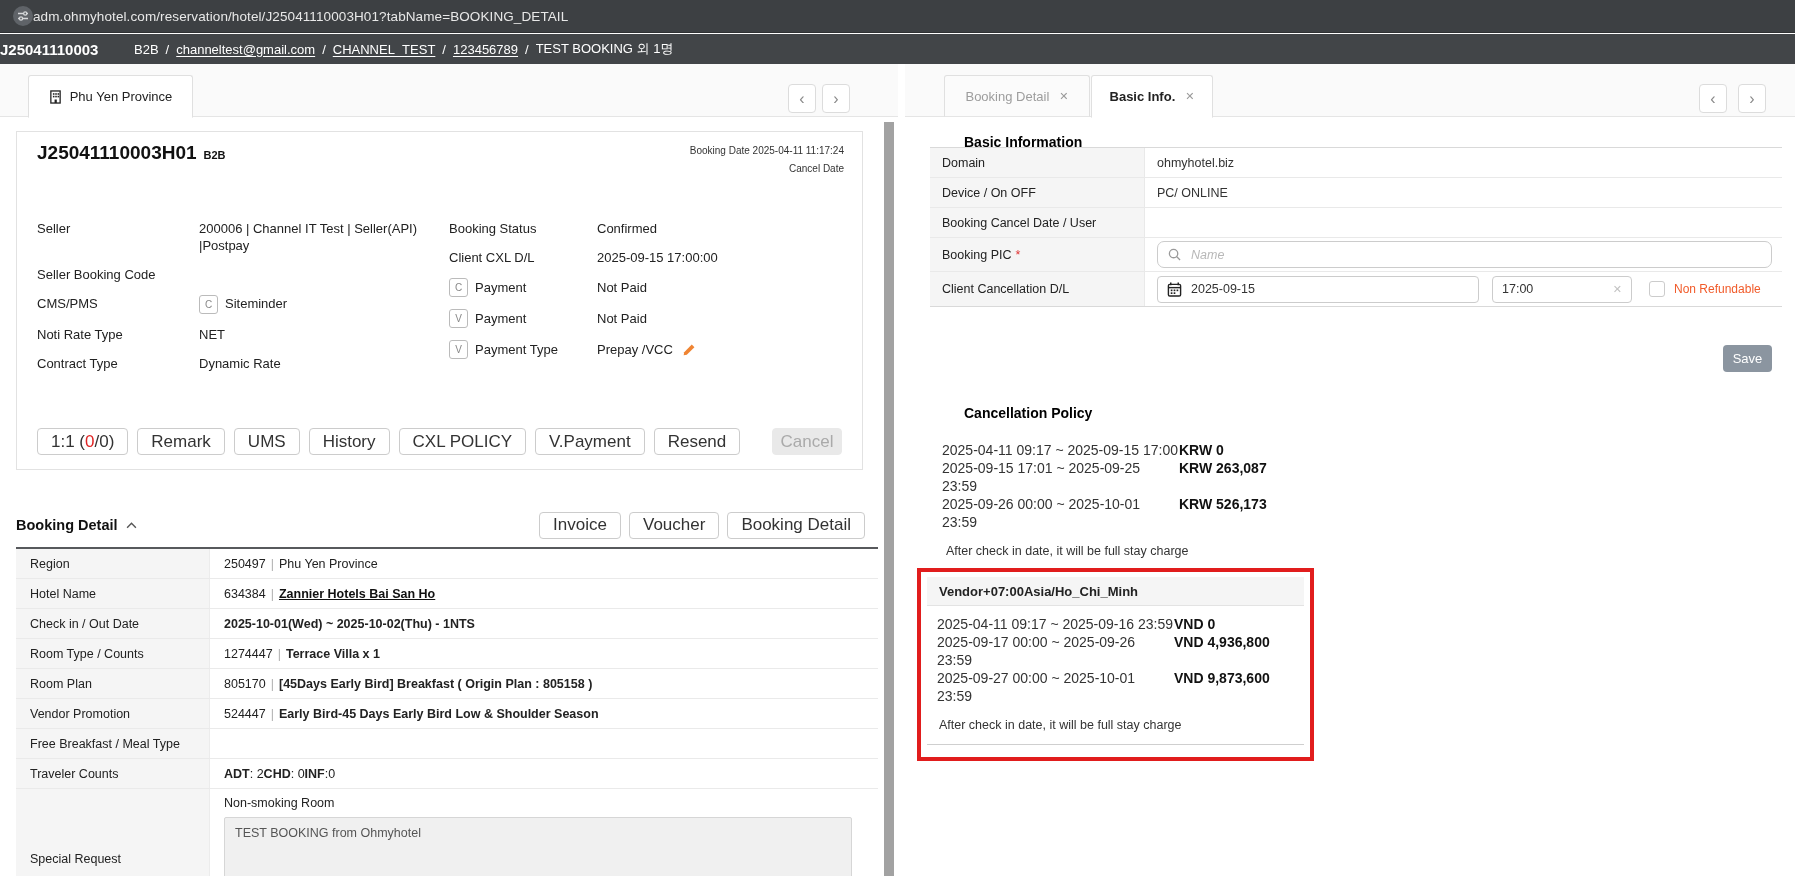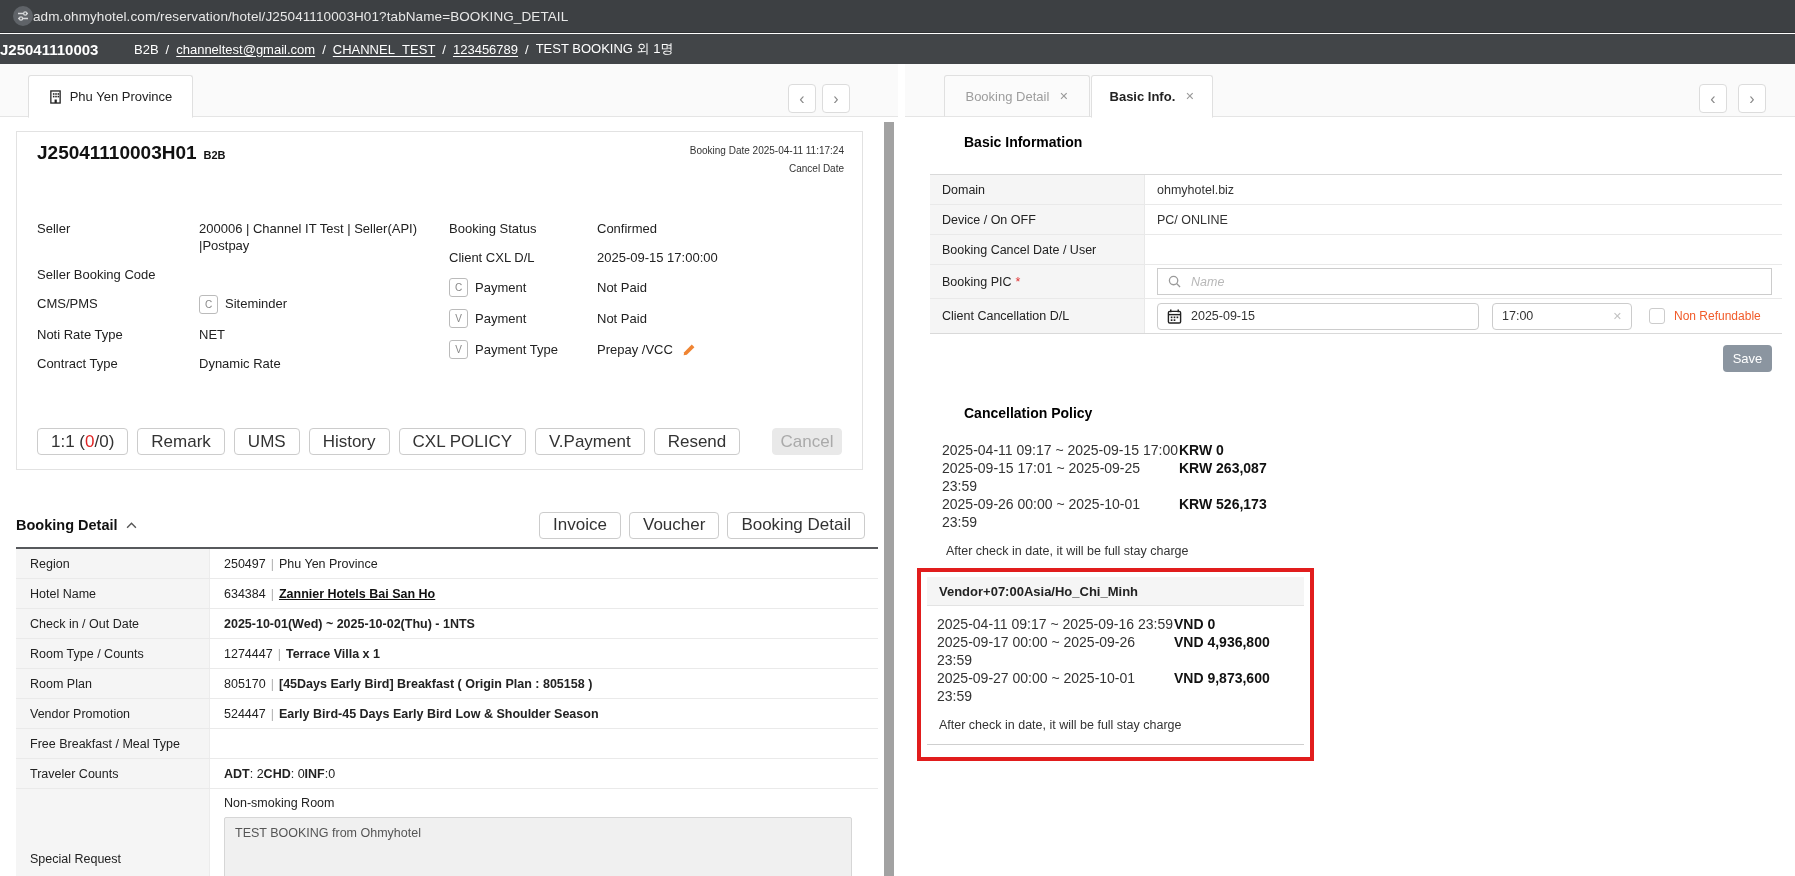--- a/index.html
+++ b/index.html
@@ -73,30 +73,30 @@
   .pipe{color:#b0b0b0;margin:0 5px;}
   .val-bold{font-weight:bold;}
   .val-link{font-weight:bold;text-decoration:underline;color:#111;cursor:pointer;}
   .special-cell{flex:1;padding:7px 14px;display:flex;flex-direction:column;gap:7px;align-items:flex-start;}
   .special-line{font-size:12.5px;color:#222;}
   .special-ta{width:628px;height:84px;background:#f0f0f0;border:1px solid #d6d6d6;border-radius:2px;
     font:12.5px "Liberation Sans","DejaVu Sans",sans-serif;color:#555;padding:8px 10px;resize:vertical;box-sizing:border-box;}
   
   .panel-heading{position:absolute;left:25px;font-size:14px;font-weight:bold;color:#000000;margin-left:34px;}
   .h-basic{top:70px;} .h-policy{top:341px;}
-  .info-table{position:absolute;left:25px;top:110px;width:852px;border-top:1px solid #d9d9d9;border-bottom:1px solid #d9d9d9;}
+  .info-table{position:absolute;left:25px;top:83px;width:852px;border-top:1px solid #d9d9d9;border-bottom:1px solid #d9d9d9;}
   .i-row{display:flex;border-bottom:1px solid #e9e9e9;min-height:30px;box-sizing:border-box;align-items:stretch;}
   .i-row:last-child{border-bottom:none;}
   .i-row.tall{min-height:34px;}
   .i-label{width:215px;background:#f5f5f5;border-right:1px solid #e9e9e9;font-size:12.5px;color:#222;
     display:flex;align-items:center;padding-left:12px;box-sizing:border-box;flex-shrink:0;}
   .req{color:#e03131;margin-left:4px;}
   .i-value{flex:1;display:flex;align-items:center;padding:3px 10px 3px 12px;font-size:12.5px;color:#333;}
   .search-wrap{display:flex;align-items:center;gap:8px;width:100%;height:27px;border:1px solid #ccc;
-    border-radius:0;padding:7px 10px;box-sizing:border-box;background:#fff;}
+    border-radius:7px;padding:7px 10px;box-sizing:border-box;background:#fff;}
   .bare{border:none;outline:none;flex:1;font:12.5px "Liberation Sans","DejaVu Sans",sans-serif;color:#333;background:transparent;}
   .bare::placeholder{color:#b8b8b8;font-style:italic;}
   .input-box{display:flex;align-items:center;height:27px;border:1px solid #ccc;border-radius:4px;
     box-sizing:border-box;padding:0 9px;font-size:12.5px;color:#333;background:#fff;}
   .date-box{width:322px;gap:9px;margin-right:13px;}
   .time-box{width:140px;margin-right:17px;}
   .clear{margin-left:auto;color:#c2c2c2;font-size:11px;cursor:pointer;}
   .cb{width:16px;height:16px;border:1px solid #ccc;border-radius:3px;background:#fff;flex-shrink:0;cursor:pointer;box-sizing:border-box;}
   .nonref{color:#f15b2a;font-size:12px;margin-left:9px;}
   .save-btn{position:absolute;top:281px;left:818px;width:49px;height:27px;background:#8b95a0;color:#fff;

